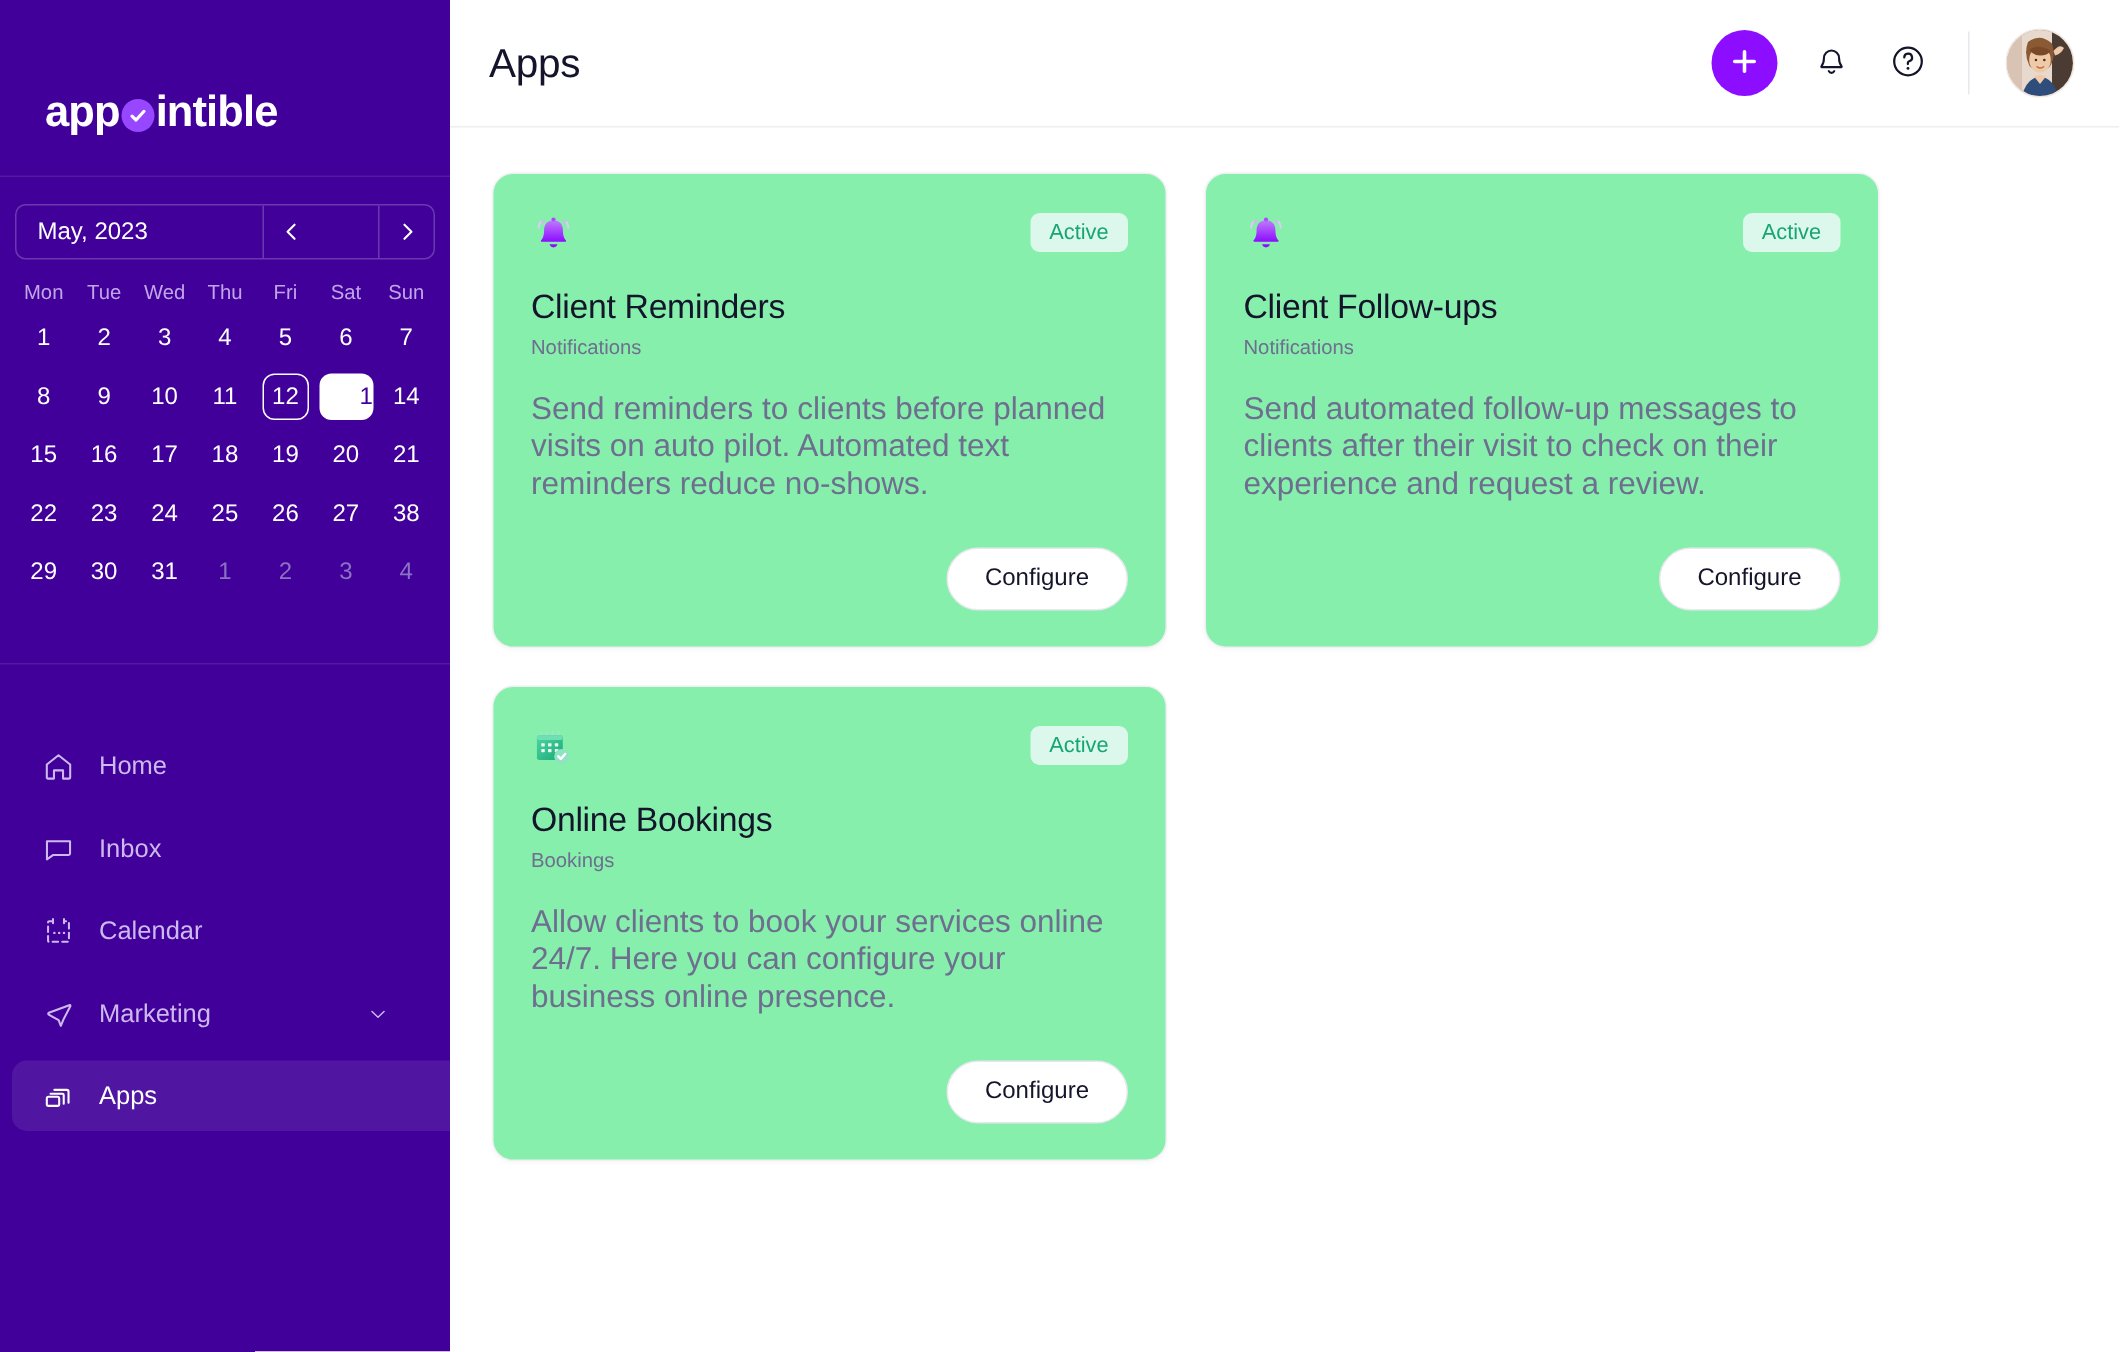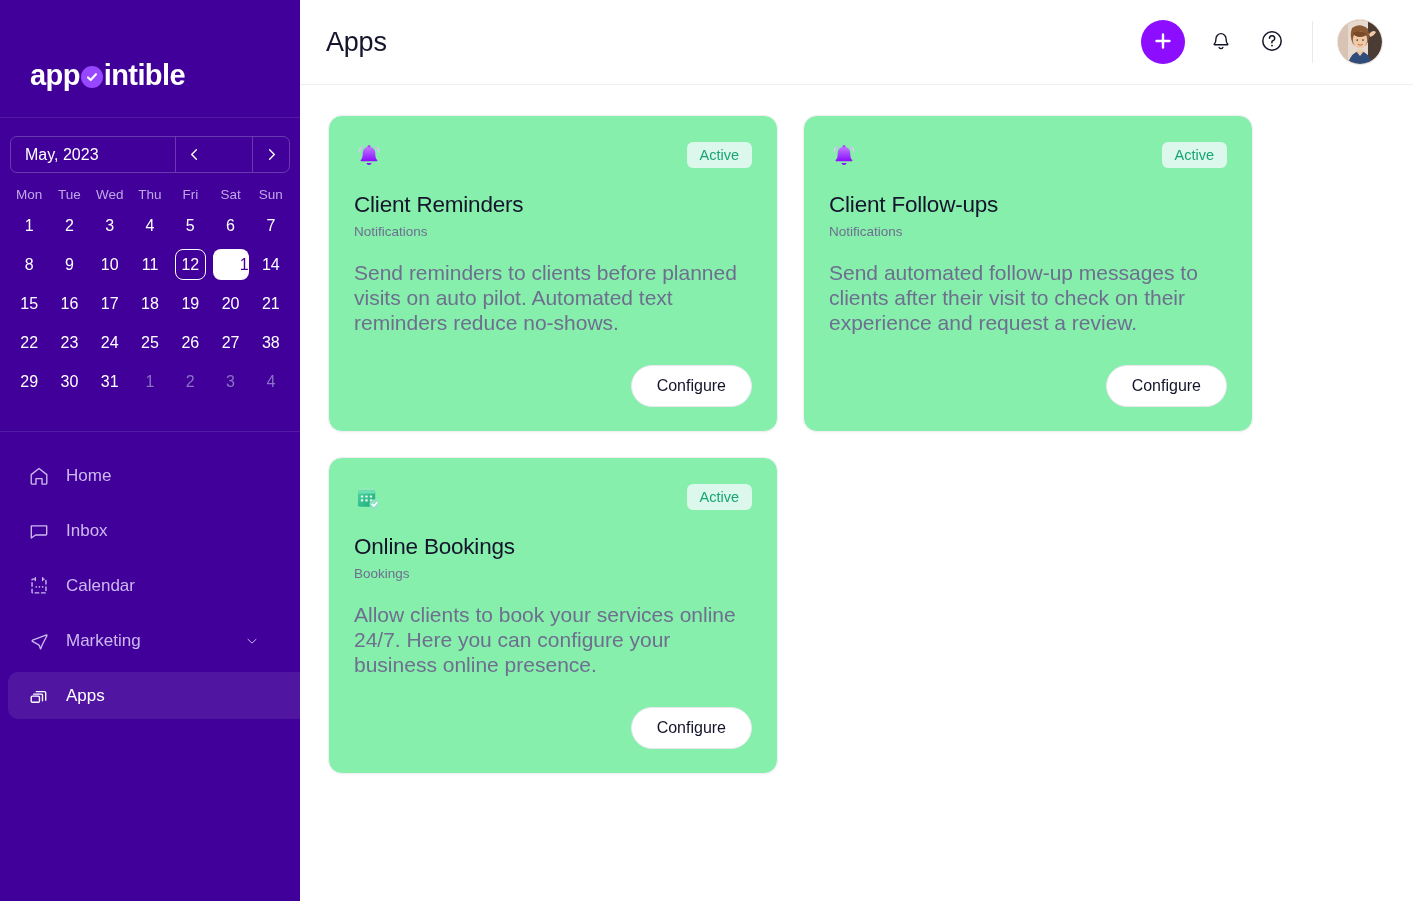--- a/index.html
+++ b/index.html
@@ -110,21 +110,21 @@
   .cal-day span {
     width: 31px; height: 31px;
     display: flex; align-items: center; justify-content: center;
     border-radius: 8px;
   }
   .cal-day.muted span { color: #8c72c4; }
   .cal-day.today span { border: 1.5px solid #ffffff; color: #ffffff; }
   .cal-day.selected span { background: #ffffff; color: #400099; padding-left: 36px; }
 
   
-  .nav { margin-top: 19px; border-top: 1px solid rgba(255,255,255,0.10); padding-top: 16px; }
+  .nav { margin-top: 30px; border-top: 1px solid rgba(255,255,255,0.10); padding-top: 40px; }
   .nav-item {
     display: flex;
     align-items: center;
     height: 55px;
     padding-left: 28px;
     color: #cdb8ef;
     font-size: 17px;
     cursor: pointer;
     position: relative;
   }

